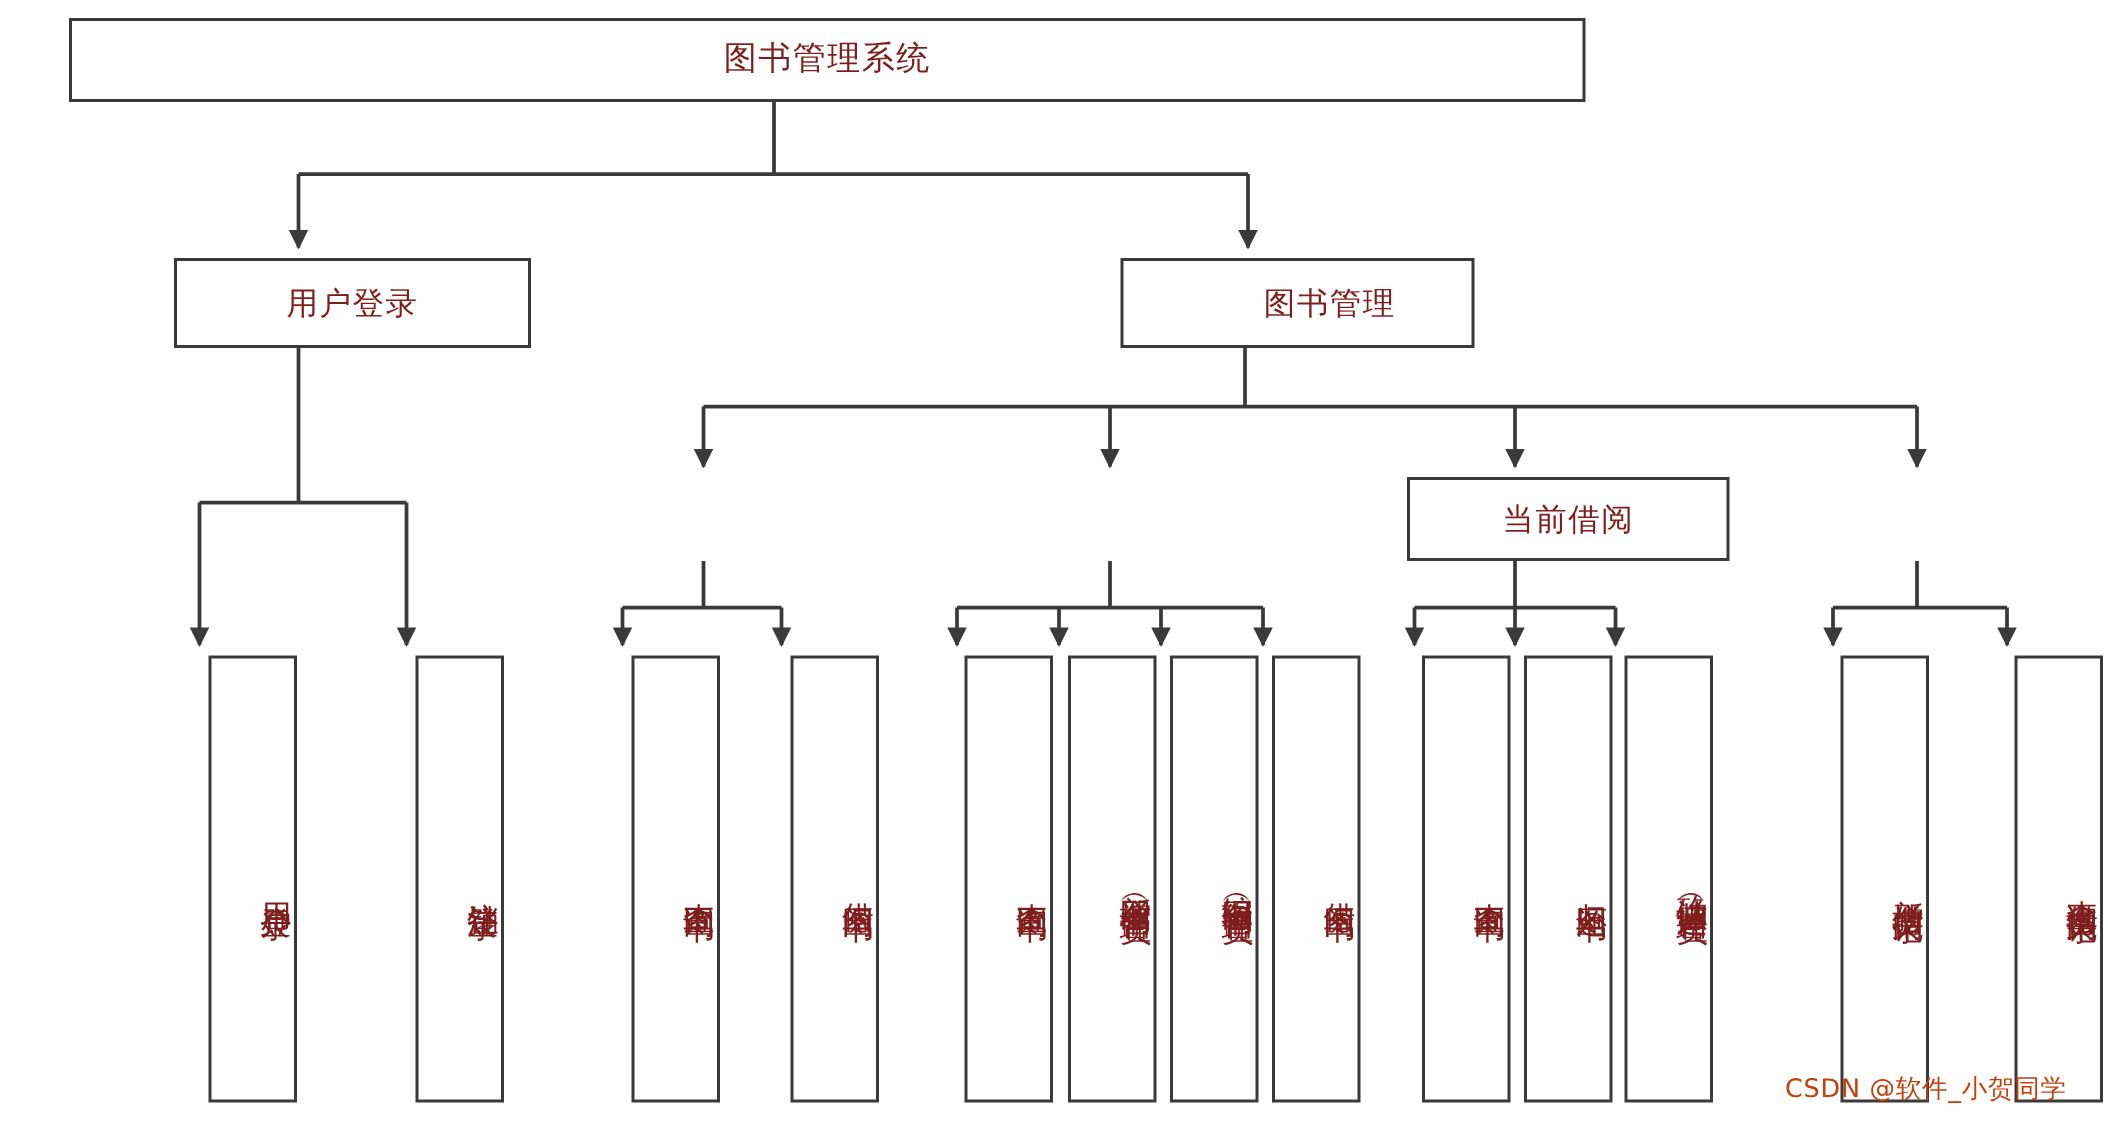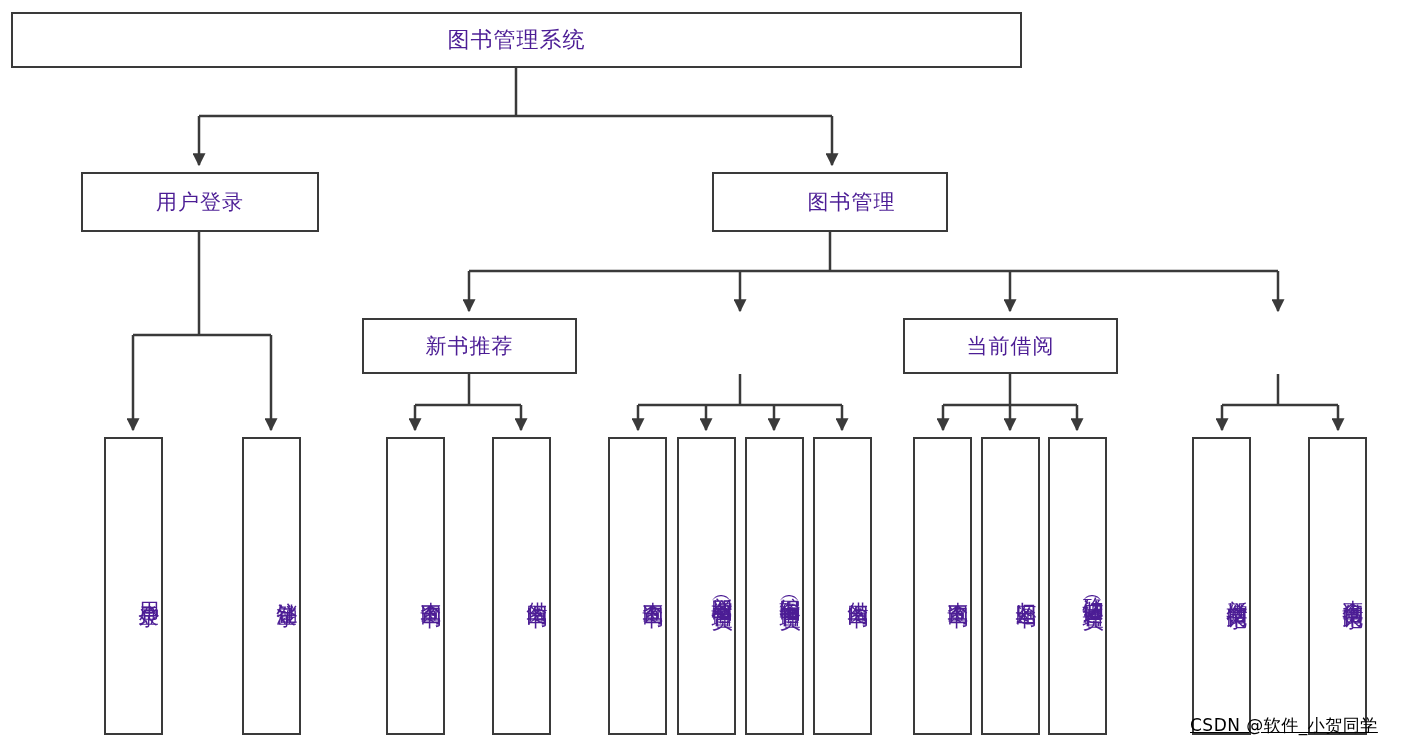--- a/index.html
+++ b/index.html
@@ -22,21 +22,22 @@
     pointer-events:none;
   }
   .node{
     position:absolute;
     box-sizing:border-box;
     background:#ffffff;
     border:2.5px solid #3a3a3a;
     display:flex;
     align-items:center;
     justify-content:center;
-    color:#4c1d95;
+    color:#7f1d1d;
+    margin-left:35px;
   }
   .node-h{
     font-size:21px;
     letter-spacing:1px;
     line-height:1;
     white-space:nowrap;
   }
   .node-root{ font-size:22px; }
   .node-v{
     writing-mode:vertical-rl;
@@ -44,26 +45,25 @@
     font-size:21px;
     line-height:1.18;
     letter-spacing:2px;
     align-items:flex-start;
     justify-content:center;
     padding-top:6px;
     white-space:nowrap;
   }
   .watermark{
     position:absolute;
-    color:#000000;
+    color:#c2410c;
     font-size:17px;
     letter-spacing:0.5px;
     white-space:nowrap;
     user-select:none;
-    text-decoration:underline;
   }
 </style>
 </head>
 <body>
 
 <div id="canvas">
 
   <svg id="edges" viewBox="0 0 1405 747" width="1405" height="747" aria-hidden="true">
     <defs>
       <marker id="arrow" viewBox="0 0 10 10" refX="9" refY="5" markerWidth="5.2" markerHeight="5.2" orient="auto-start-reverse">
@@ -113,21 +113,20 @@
       <path d="M 1338 405 L 1338 430" marker-end="url(#arrow)"></path>
     </g>
   </svg>
 
   <div class="node node-h node-root" style="left:11px; top:12px; width:1011px; height:56px;">图书管理系统</div>
 
   <div class="node node-h" style="left:81px; top:172px; width:238px; height:60px;">用户登录</div>
 
   <div class="node node-h" style="left:712px; top:172px; width:236px; height:60px;padding-left:43px;">图书管理</div>
 
-  <div class="node node-h" style="left:362px; top:318px; width:215px; height:56px;">新书推荐</div>
 
 
   <div class="node node-h" style="left:903px; top:318px; width:215px; height:56px;">当前借阅</div>
 
 
   <div class="node node-v" style="left:104px; top:437px; width:59px; height:298px;">用户登录</div>
 
   <div class="node node-v" style="left:242px; top:437px; width:59px; height:298px;">注销登录</div>
 
   <div class="node node-v" style="left:386px; top:437px; width:59px; height:298px;">查询图书</div>

